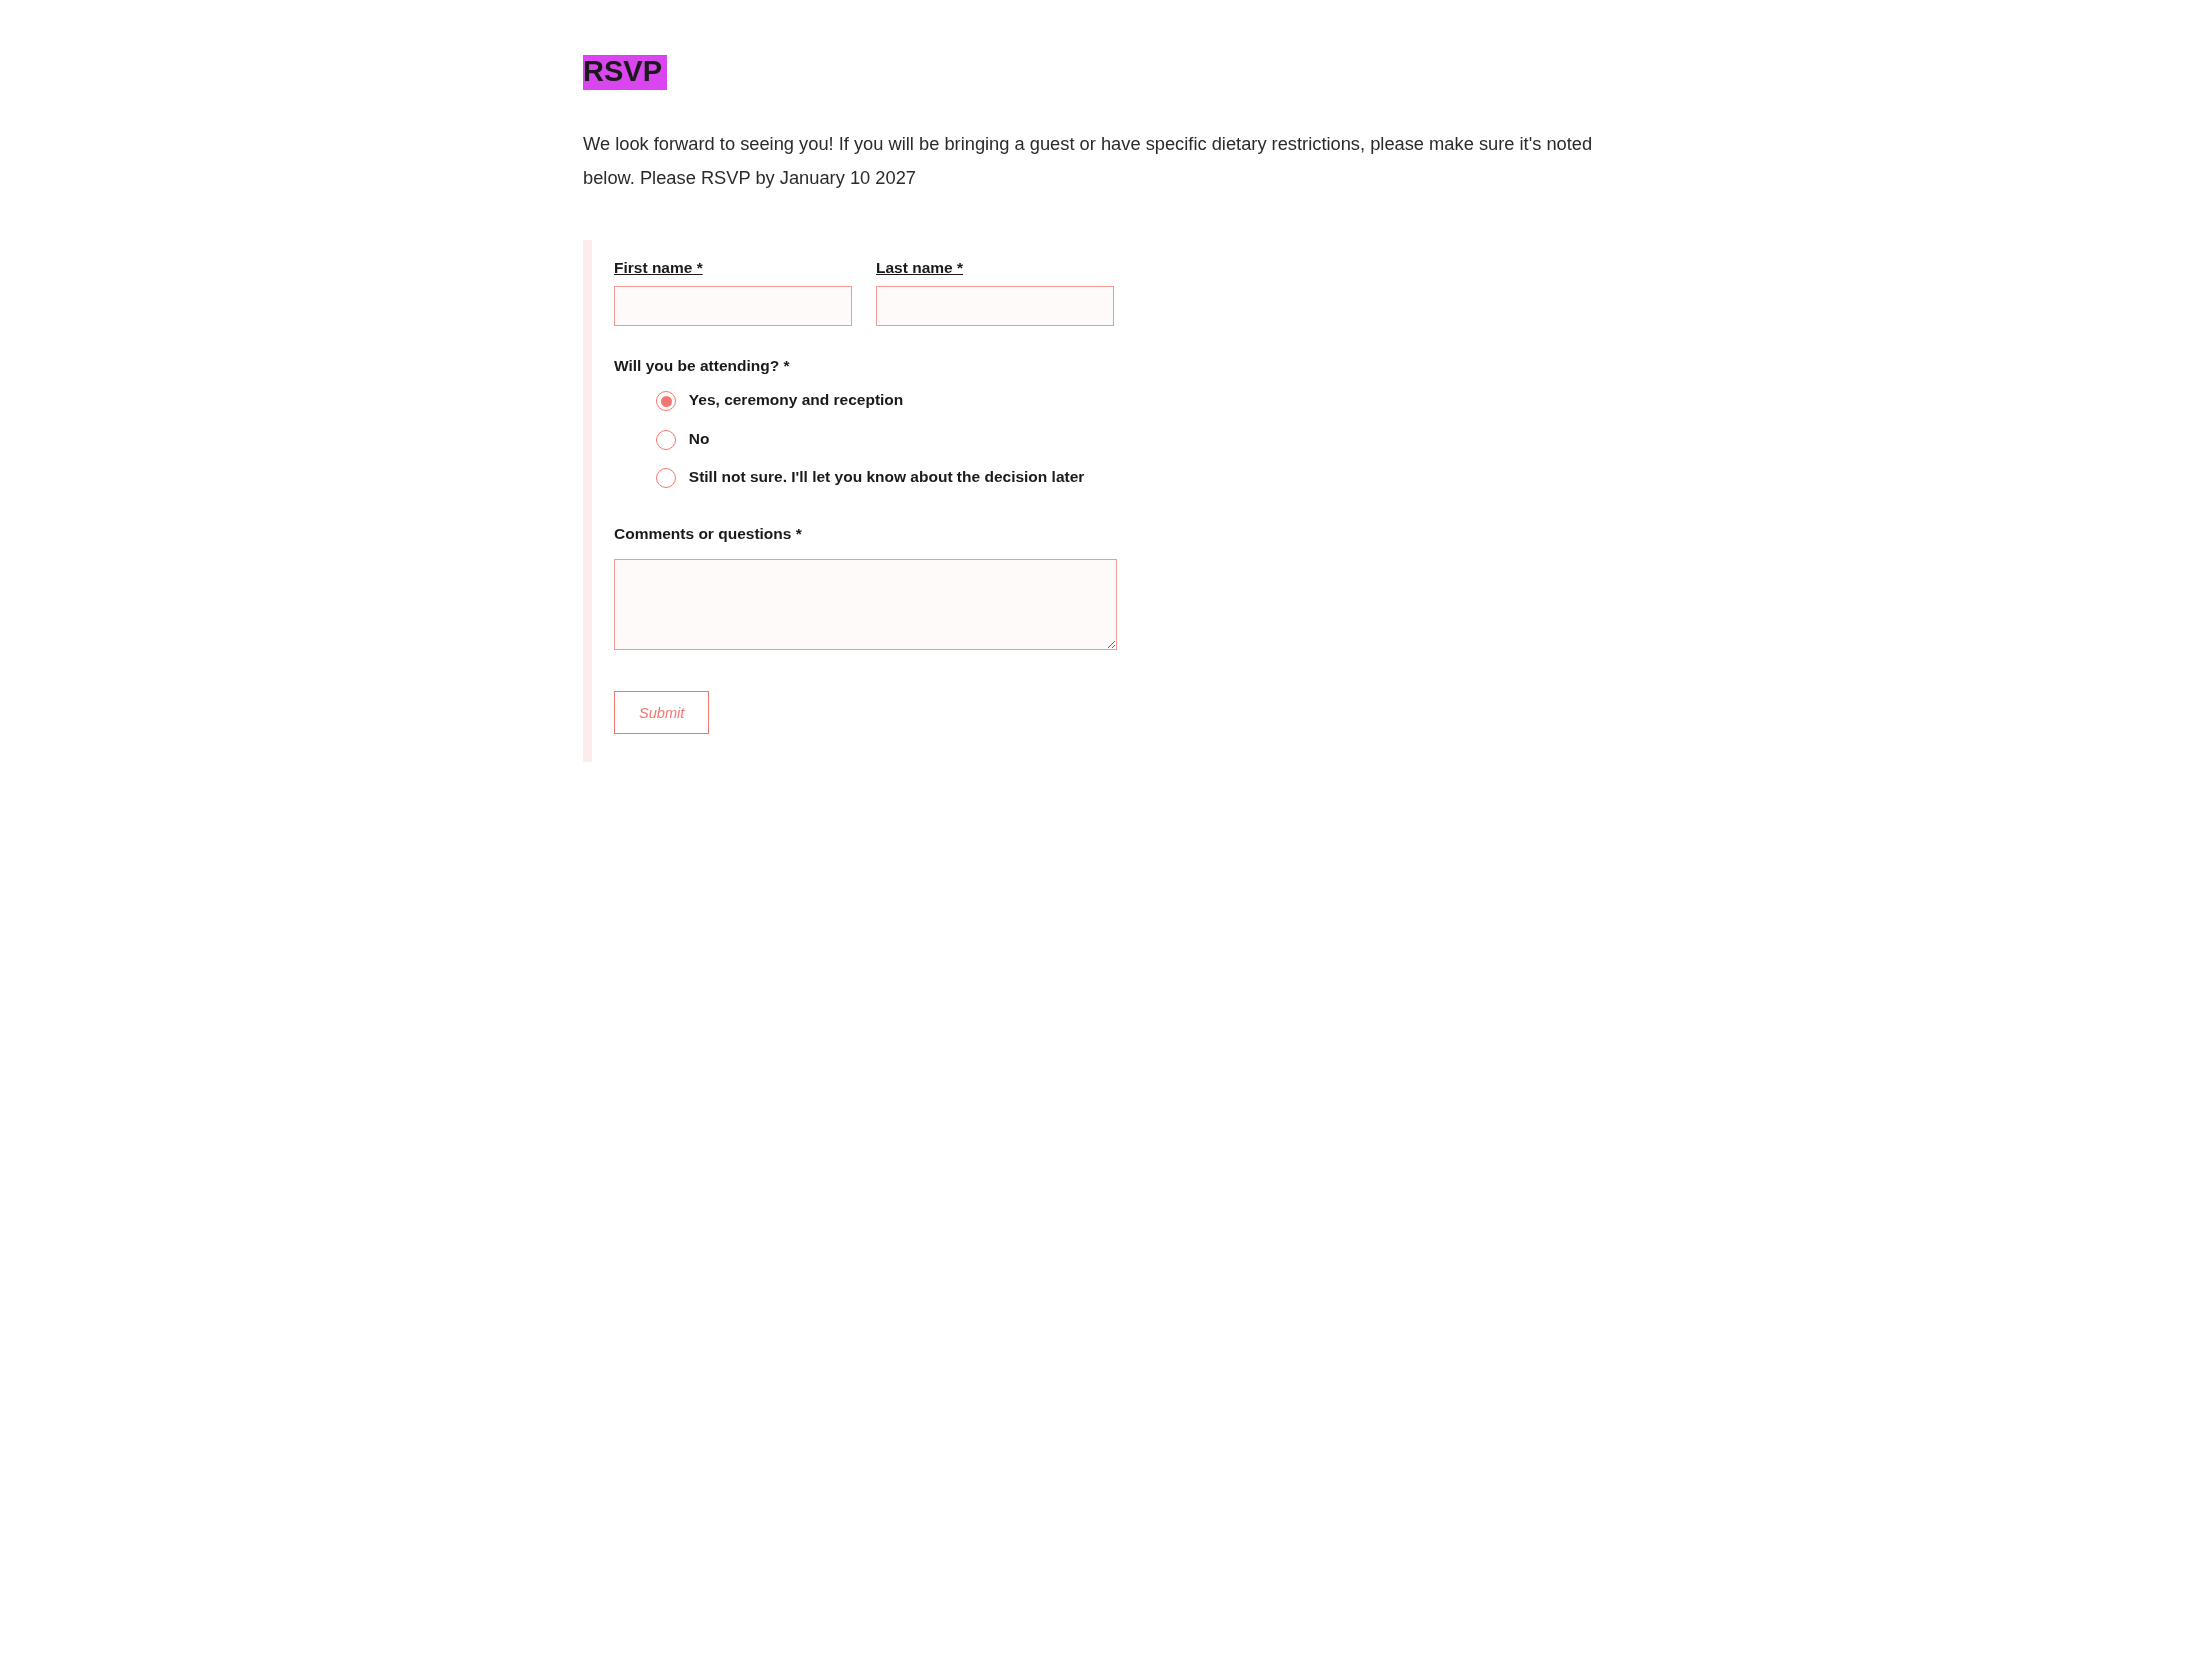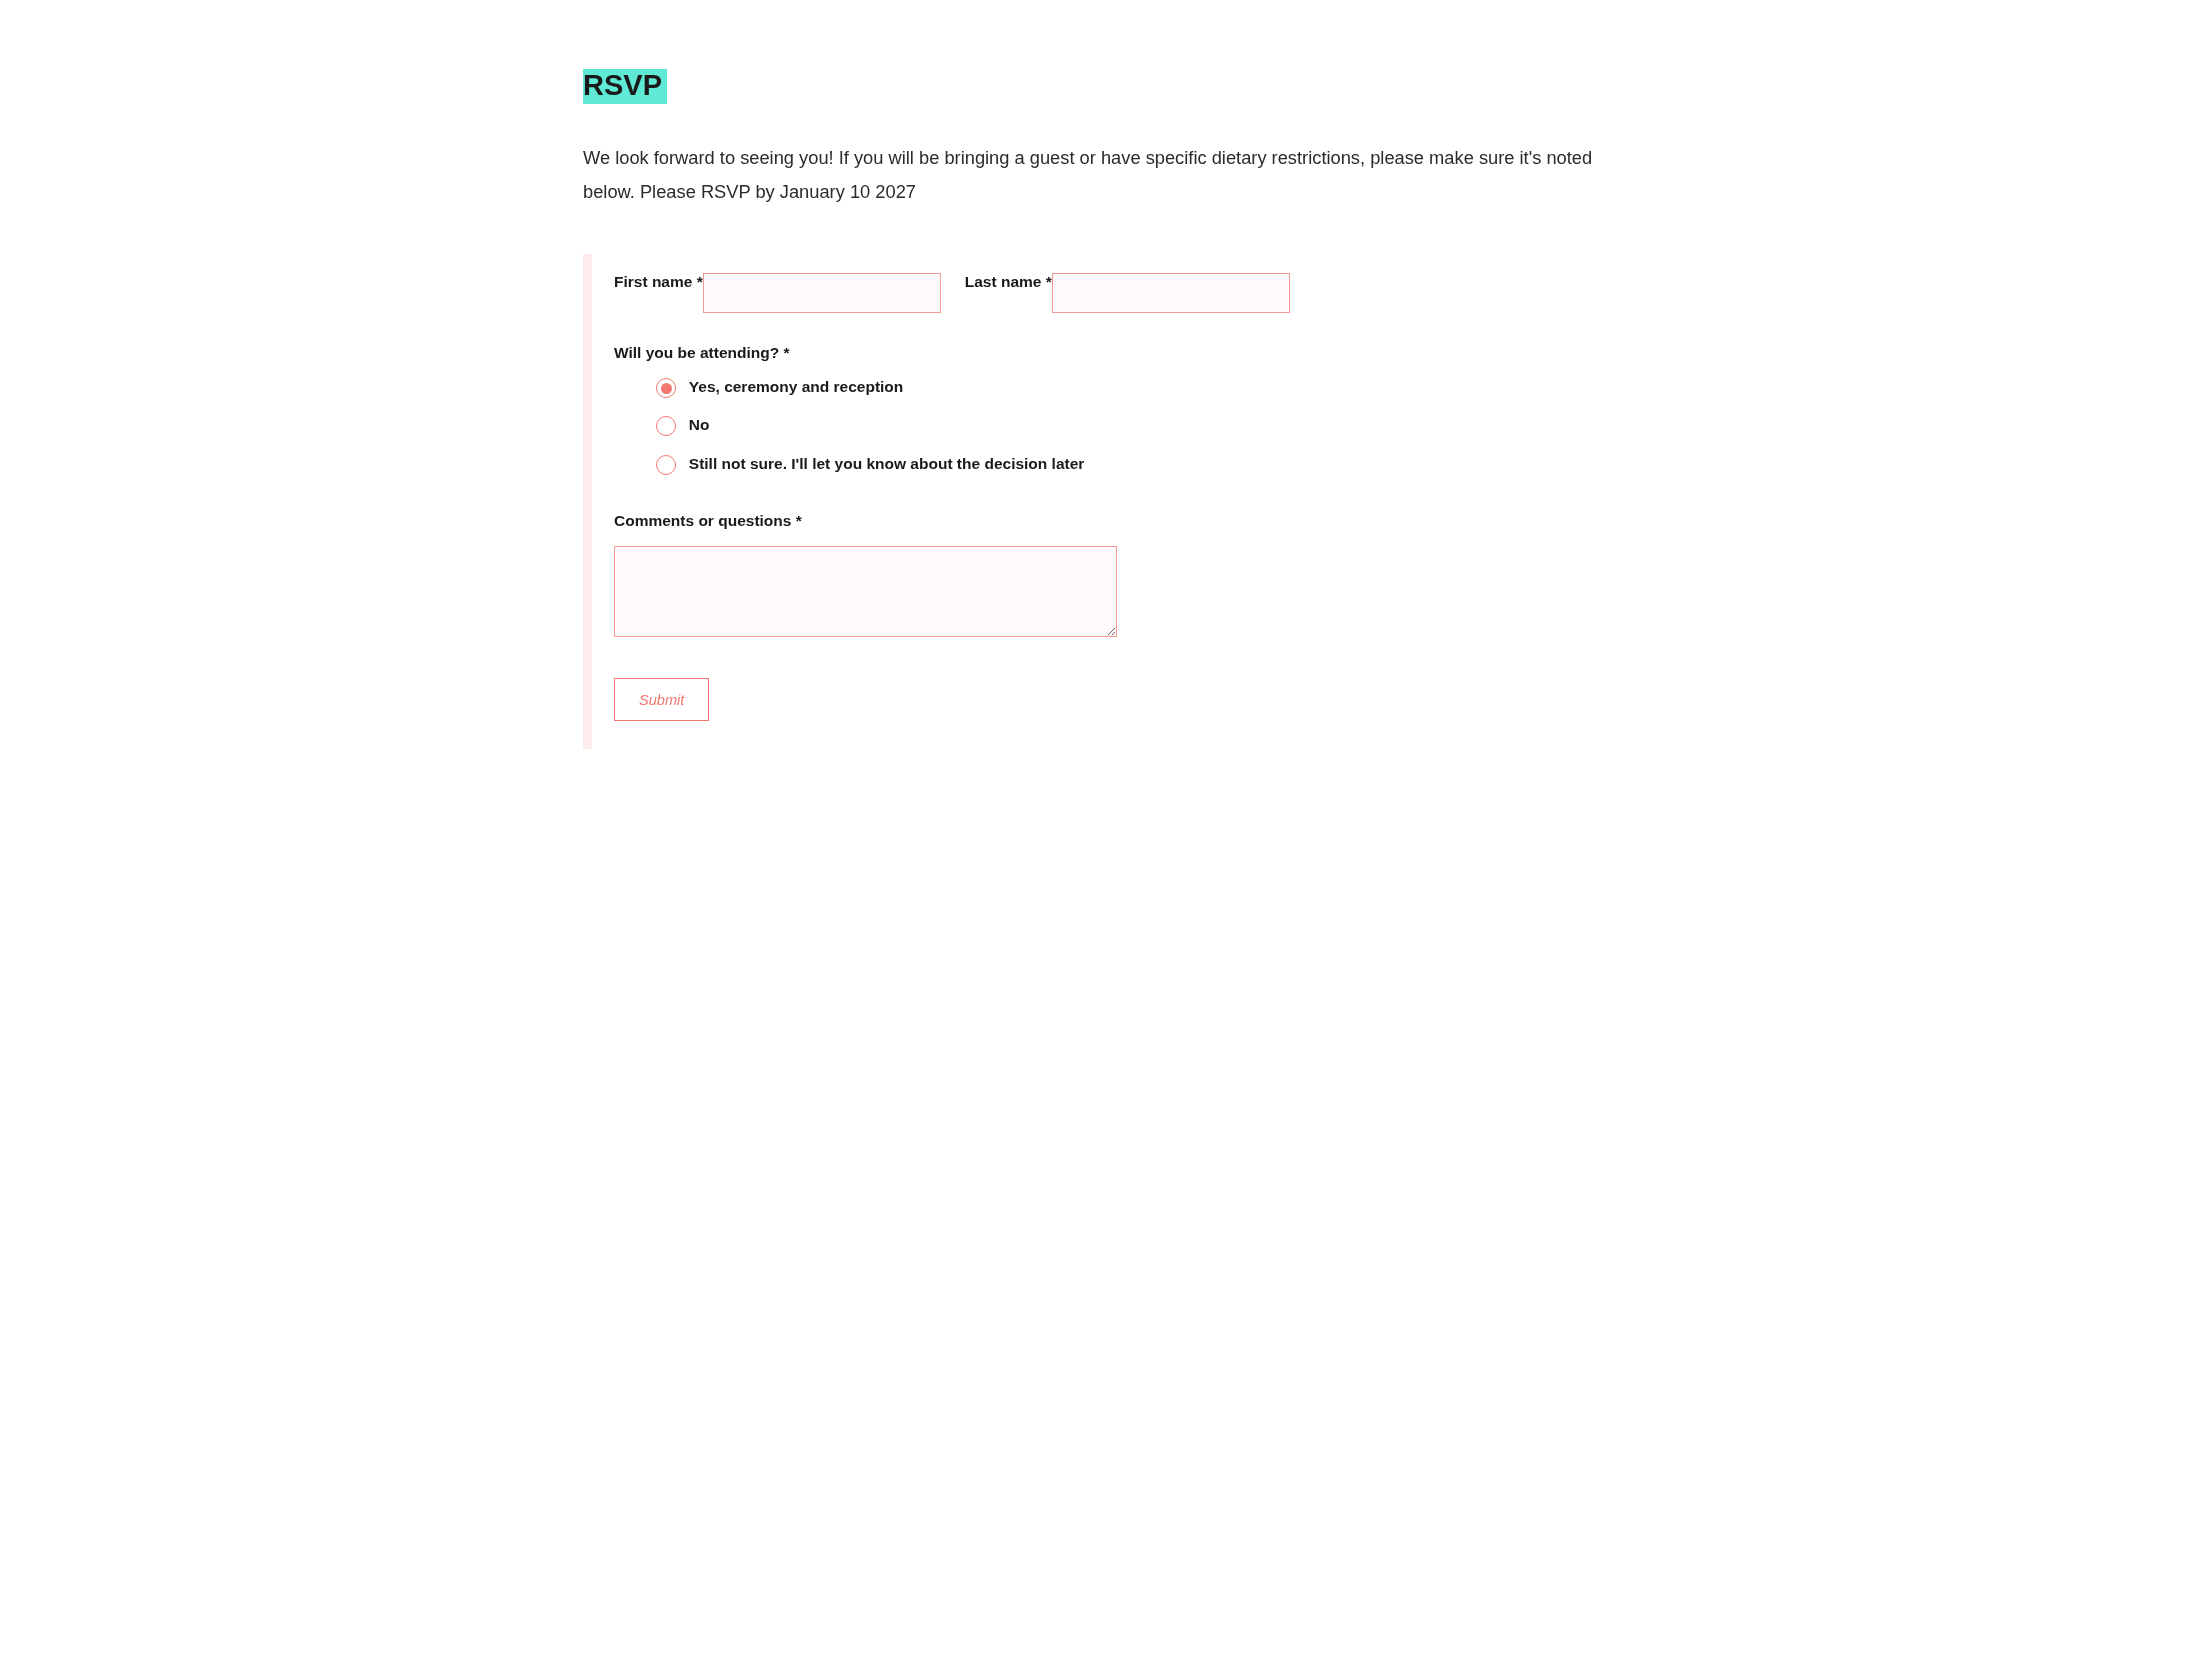--- a/index.html
+++ b/index.html
@@ -21,43 +21,44 @@
     background:#ffffff;
   }
   .page{
     width:1023px;
     max-width:100%;
     margin:0 auto;
   }
   h1.page-title{
     font-size:29px;
     font-weight:700;
-    margin:14px 0 37px 0;
+    margin:0 0 37px 0;
     display:inline-block;
-    background:#5eead4;
+    background:#d946ef;
     padding:0 5.5px 1.8px 0;
   }
   p.intro{
     font-size:18.3px;
     line-height:1.85;
     color:#2b2b2b;
     margin:0 0 46px 0;
   }
   .form-block{
     border-left:9.1px solid var(--accent-soft);
     padding:18.3px 18.3px 27.4px 22px;
   }
   .row{
     display:flex;
     gap:24px;
     margin-bottom:31px;
   }
   .field{
     display:flex;
-    flex-direction:row;
+    flex-direction:column;
+    text-decoration:underline;
   }
   .field-label{
     font-size:15.5px;
     font-weight:600;
     margin-bottom:9.1px;
   }
   input.text-input{
     width:238px;
     height:40px;
     border:0.9px solid var(--accent-border);

